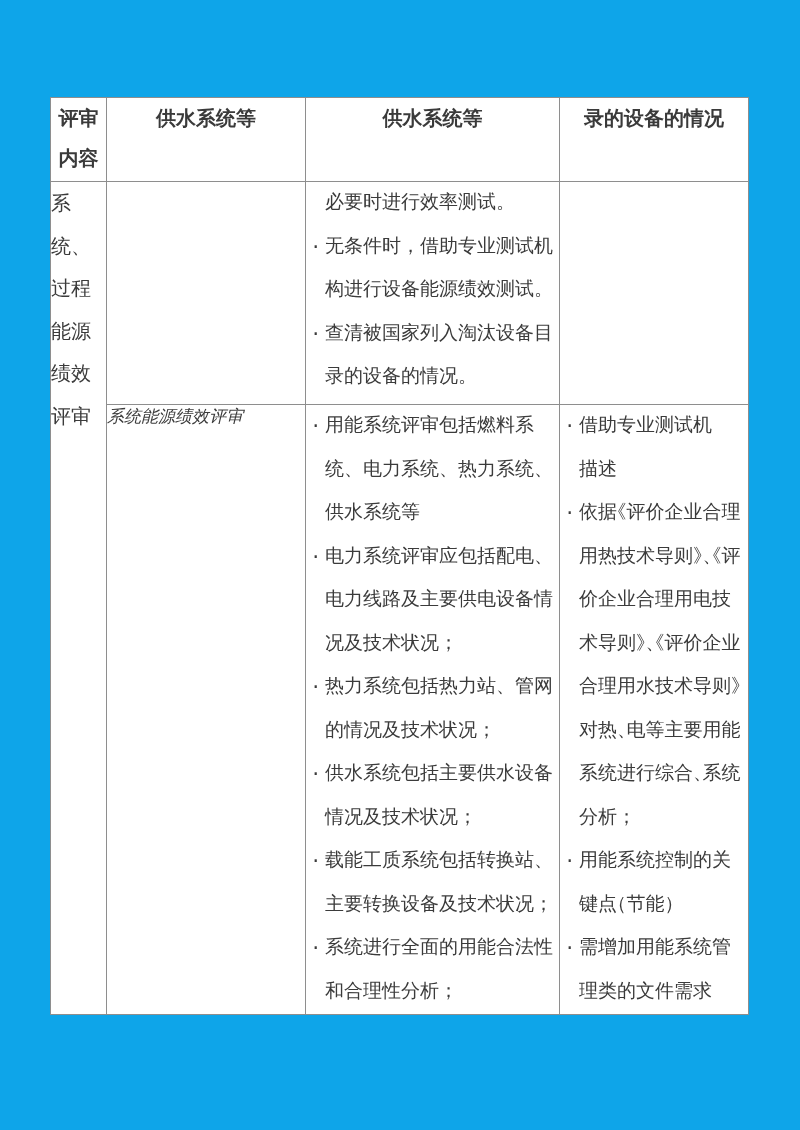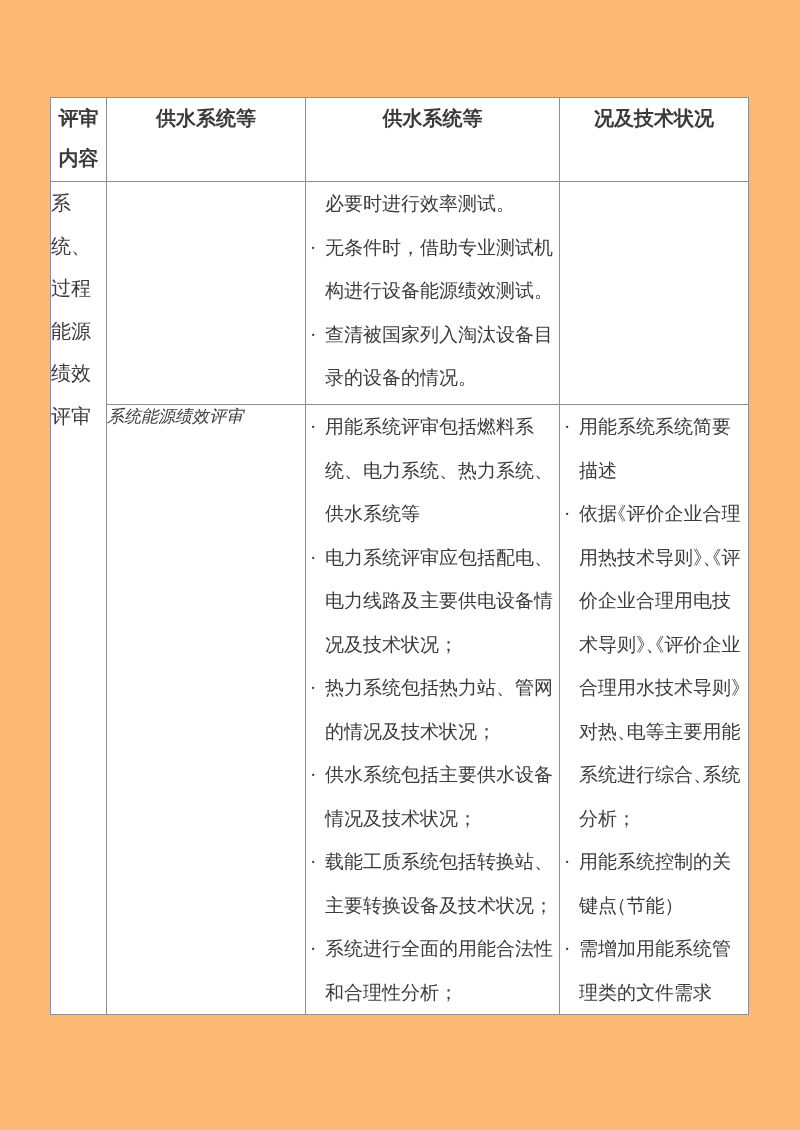--- a/index.html
+++ b/index.html
@@ -1,21 +1,21 @@
 <!DOCTYPE html>
 <html><head>
 <meta charset="utf-8">
 <style>
   html,body{margin:0;padding:0;background:#ffffff;}
   body{
     width:800px;height:1130px;
     font-family:"Liberation Serif","DejaVu Serif",serif;
     color:#3b3b3b;
   }
-  .sheet{position:relative;width:800px;height:1130px;background:#fdba74;overflow:hidden;}
+  .sheet{position:relative;width:800px;height:1130px;background:#0ea5e9;overflow:hidden;}
   table.review{
     position:absolute;left:50px;top:97px;width:698px;
     border-collapse:collapse;table-layout:fixed;
   }
   table.review th, table.review td{
     border:1px solid #8e8e8e;
     padding:0;
     vertical-align:top;
     background:#ffffff;
   }
@@ -28,21 +28,21 @@
   }
   .hlines{white-space:pre-line;line-height:40px;}
   td.category-cell{
     font-size:20px;padding:5px 4px 0 8px;
   }
   .cat-lines{white-space:pre-line;line-height:42.5px;}
   td.project-cell{
     vertical-align:middle;text-align:left;font-size:17px;font-style:italic;
   }
   td.content-cell, td.report-cell{
-    font-size:19px;padding:2px 3px 0 6px;
+    font-size:19px;padding:2px 3px 0 6px;font-family:Liberation Mono, monospace;
   }
   .item{position:relative;padding-left:19px;}
   .bullet{
     position:absolute;left:4px;top:0;line-height:43.5px;
     font-size:19px;color:#3b3b3b;
   }
   .itext{
     white-space:pre-line;word-break:keep-all;
     line-height:43.5px;text-align:left;
   }
@@ -62,21 +62,21 @@
         <col style="width:189px">
     </colgroup>
     <tbody>
         <tr class="header-row">
       <th class="hcell">
         <div class="hlines">评审
 内容</div>
       </th>
       <th class="hcell">供水系统等</th>
       <th class="hcell">供水系统等</th>
-      <th class="hcell">况及技术状况</th>
+      <th class="hcell">录的设备的情况</th>
     </tr>
 
     <tr class="row1">
       <td class="category-cell" rowspan="2">
         <div class="cat-lines">系
 统<span class="pc">、</span>
 过程
 能源
 绩效
 评审</div>
@@ -132,21 +132,21 @@
         </div>
         <div class="item">
           <span class="bullet">·</span>
           <div class="itext">系统进行全面的用能合法性
 和合理性分析<span class="pc">；</span></div>
         </div>
       </td>
       <td class="report-cell">
         <div class="item">
           <span class="bullet">·</span>
-          <div class="itext">用能系统系统简要
+          <div class="itext">借助专业测试机
 描述</div>
         </div>
         <div class="item">
           <span class="bullet">·</span>
           <div class="itext">依据<span class="po">《</span>评价企业合理
 用热技术导则<span class="pc">》</span><span class="pc">、</span><span class="po">《</span>评
 价企业合理用电技
 术导则<span class="pc">》</span><span class="pc">、</span><span class="po">《</span>评价企业
 合理用水技术导则<span class="pc">》</span>
 对热<span class="pc">、</span>电等主要用能

